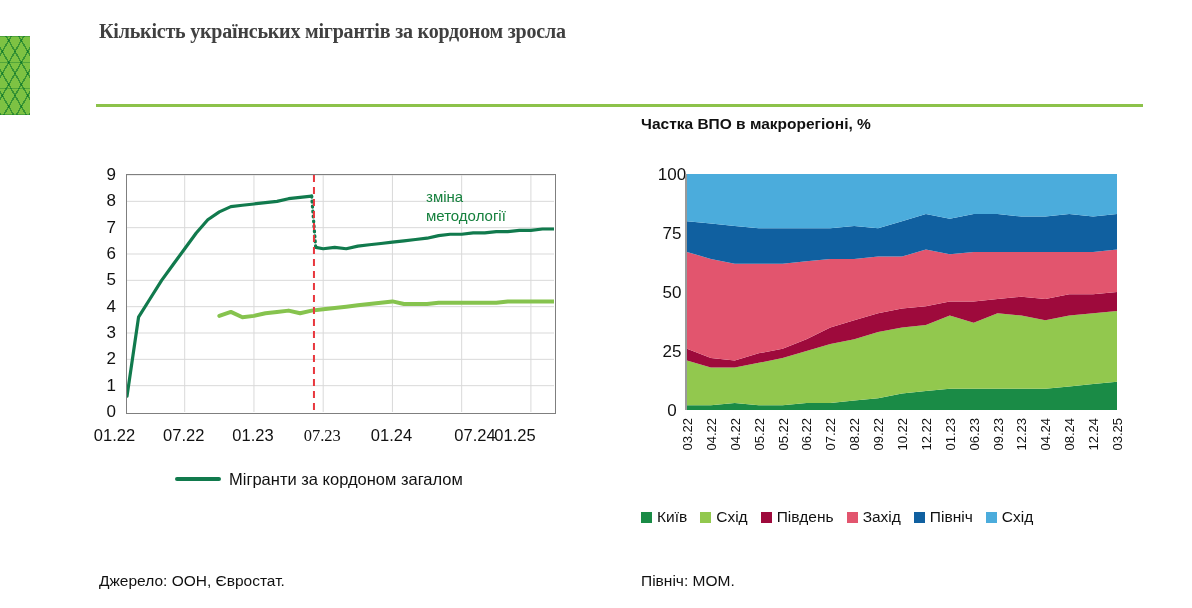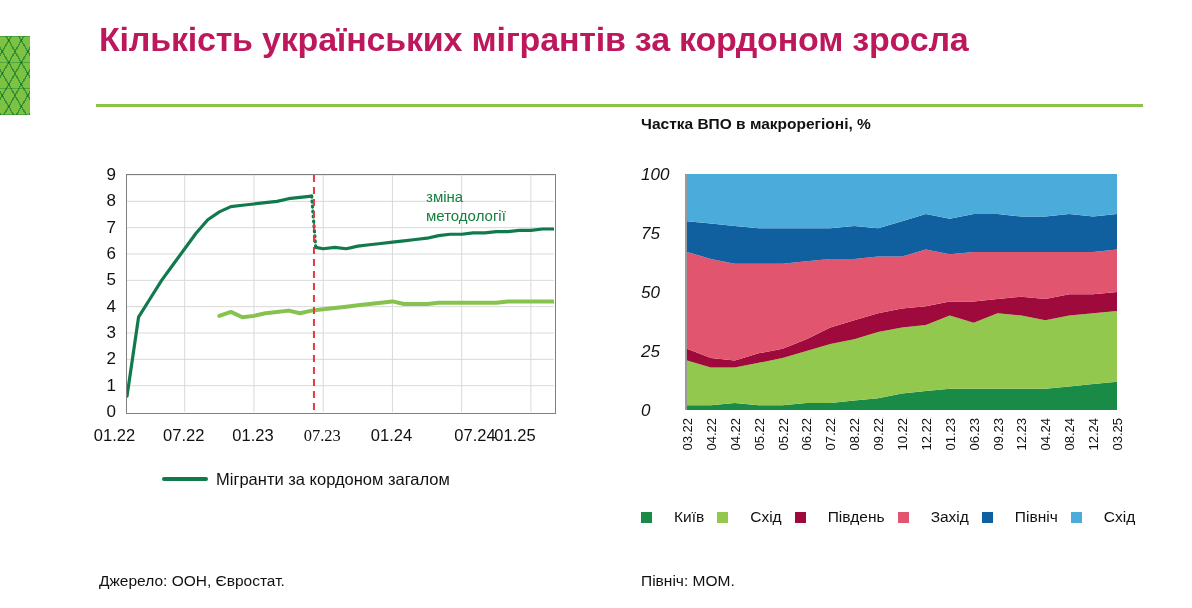--- a/index.html
+++ b/index.html
@@ -11,22 +11,23 @@
   .deco{
     position:absolute;left:0;top:36px;width:30px;height:79px;
     background-color:#7DC243;
     background-image:
       repeating-linear-gradient(60deg, rgba(0,110,40,.55) 0 1.5px, rgba(0,0,0,0) 1.5px 11px),
       repeating-linear-gradient(-60deg, rgba(0,110,40,.55) 0 1.5px, rgba(0,0,0,0) 1.5px 11px),
       repeating-linear-gradient(0deg, rgba(0,110,40,.35) 0 1px, rgba(0,0,0,0) 1px 26px);
   }
   .page-title{
     position:absolute;left:99px;top:20px;width:1050px;
-    font-size:34px;font-weight:bold;color:#be185d;letter-spacing:-.2px;
+    font-size:20px;font-weight:bold;color:#404040;letter-spacing:-.2px;
     white-space:nowrap;
+    font-family:Liberation Serif, serif;
   }
   .panel{position:absolute;top:104px;}
   .panel.left{left:96px;width:520px;}
   .panel.right{left:641px;width:508px;}
   .rule{height:3px;background:#8CC24A;width:100%;}
   .rule.wide{width:1047px;}
   .sub{
     margin-top:10px;font-size:15.5px;font-weight:bold;color:#111;line-height:1.33;
   }
   
@@ -36,42 +37,42 @@
     font-size:17px;color:#111;line-height:1;transform:translateY(-8px);
   }
   .lc-plot{
     position:absolute;left:30px;top:6px;width:430px;height:240px;
     border:1.5px solid #7f7f7f;box-sizing:border-box;background:#fff;
   }
   .lc-xlab{
     position:absolute;top:258px;font-size:16.5px;color:#111;
     transform:translateX(-50%);white-space:nowrap;
   }
-  .legend-l{position:absolute;left:80px;top:462px;width:470px;}
+  .legend-l{position:absolute;left:93px;top:462px;width:470px;}
   .legend-l .row{display:flex;align-items:center;height:34px;}
   .legend-l .swatch{width:46px;height:4px;margin-left:82px;margin-right:8px;border-radius:2px;}
   .legend-l .txt{font-size:16.5px;color:#111;}
   
   .ac-wrap{position:absolute;left:641px;top:168px;width:490px;height:250px;}
   .ac-ylab{
-    position:absolute;left:0px;width:38px;text-align:left;
-    font-size:17px;color:#111;line-height:1;transform:translateY(-8px);font-style:italic;
+    position:absolute;left:12px;width:38px;text-align:center;
+    font-size:17px;color:#111;line-height:1;transform:translateY(-8px);
   }
   .ac-plot{position:absolute;left:46px;top:6px;width:430px;height:236px;}
   .ac-axis{position:absolute;left:44px;top:6px;width:2px;height:236px;background:#9a9a9a;}
   .ac-xlab{
     position:absolute;top:250px;font-size:13px;color:#111;
     writing-mode:vertical-rl;transform:rotate(180deg) translateY(0);
     transform-origin:center;white-space:nowrap;
   }
   .legend-r{
     position:absolute;left:641px;top:508px;width:500px;
     display:flex;align-items:center;gap:13px;
   }
-  .legend-r .item{display:flex;align-items:center;gap:22px;}
+  .legend-r .item{display:flex;align-items:center;gap:5px;}
   .legend-r .box{width:11px;height:11px;}
   .legend-r .txt{font-size:15.5px;color:#111;white-space:nowrap;}
   
   .source{position:absolute;top:572px;font-size:15.5px;color:#111;}
   .source.left{left:99px;}
   .source.right{left:641px;}
   .anno{
     position:absolute;font-size:15px;color:#15803d;line-height:1.25;white-space:pre-line;
   }
 </style>

